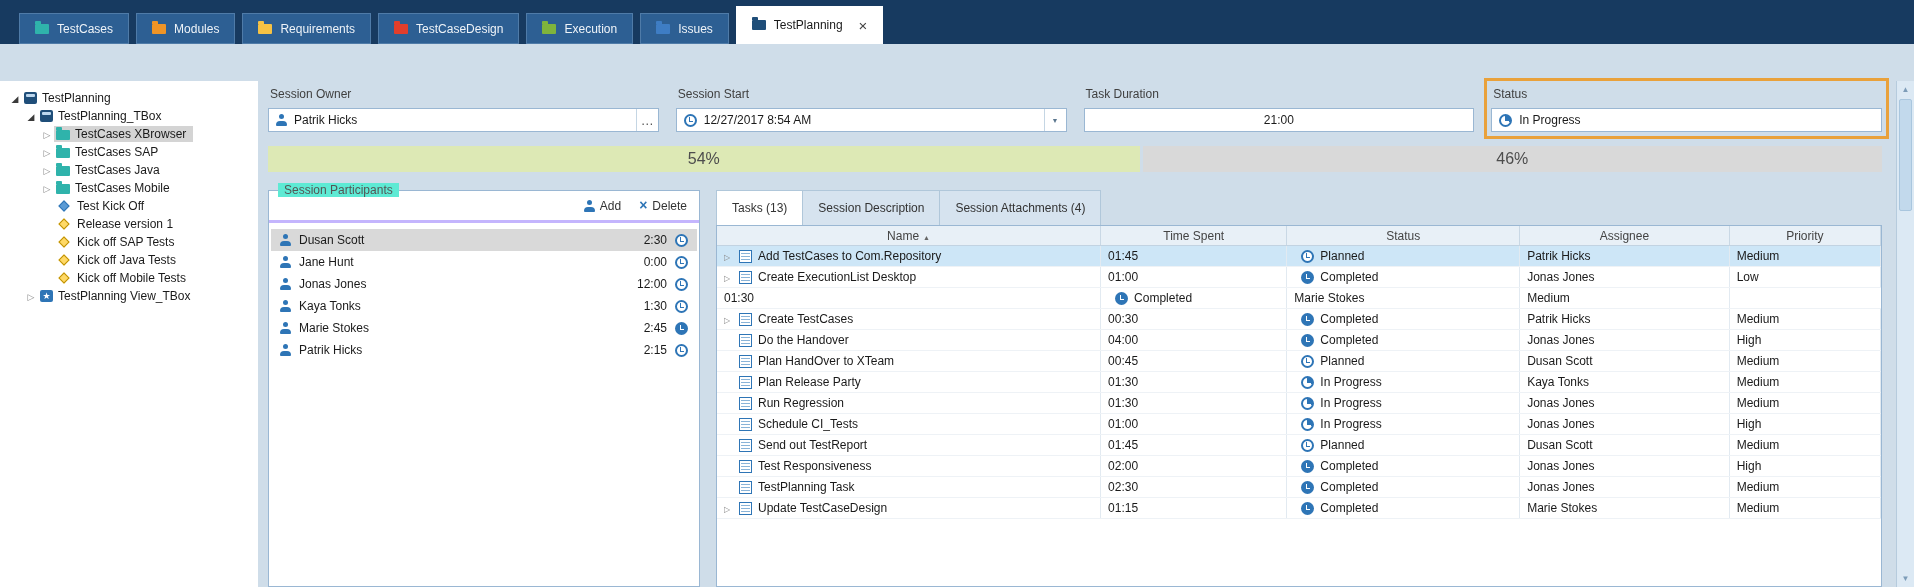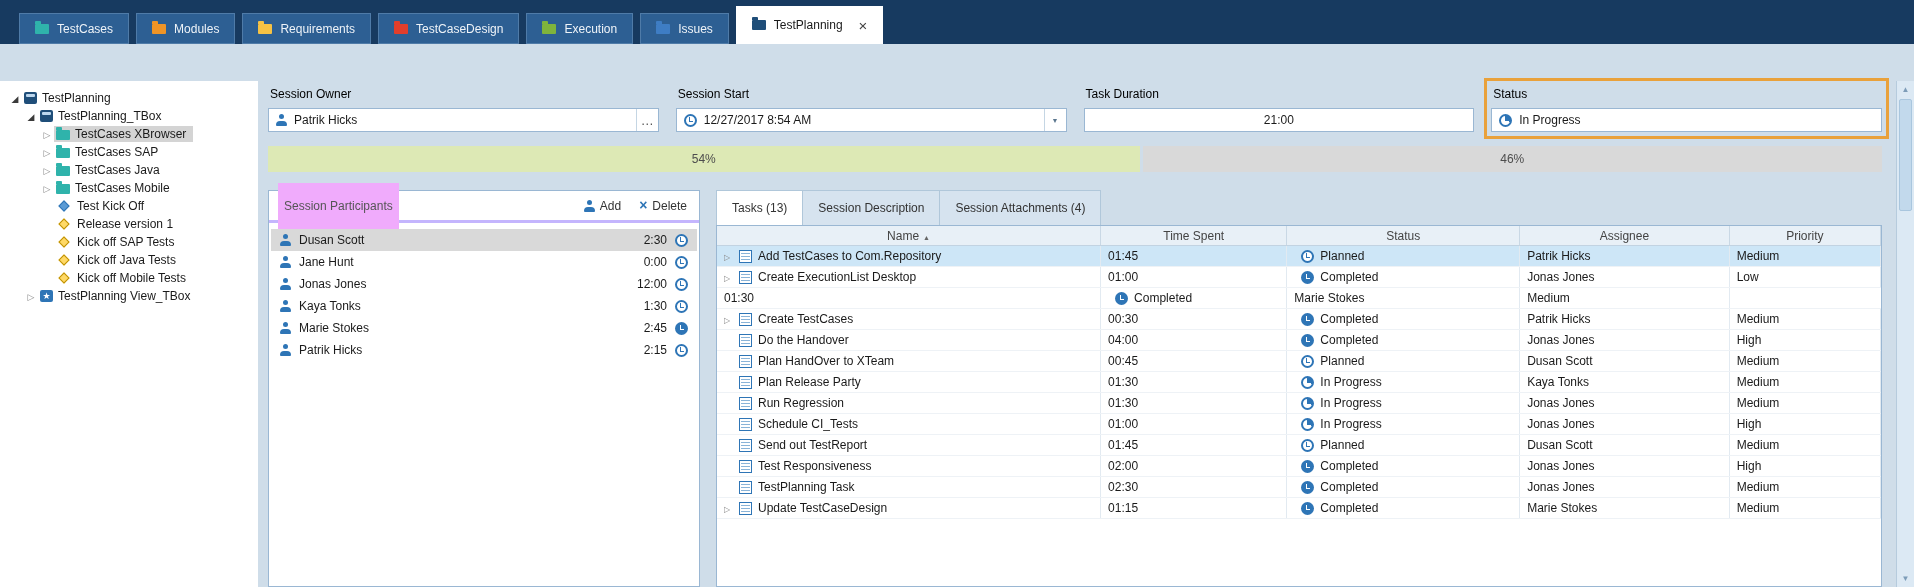--- a/index.html
+++ b/index.html
@@ -46,39 +46,39 @@
   .strip { height:42px; flex:0 0 42px; display:flex; align-items:flex-end; }
   .details-tab { background:#dce9f4; border:1px solid #b3c9da; border-bottom:none; padding:10px 15px; color:#333; cursor:pointer; }
   .spacer { flex:1; }
   .ic-print { width:17px; height:15px; position:relative; margin:0 26px 9px 0; cursor:pointer; }
   .ic-print::after { content:""; position:absolute; left:0; right:0; top:6px; height:6px; background:#5b9bd5; border-radius:1px; }
   .ic-print::before { content:""; position:absolute; left:3px; right:3px; top:0; bottom:3px; background:#fff; border:1px solid #5b9bd5; }
 
   .form-row { display:flex; gap:17px; padding:4px 2px 0 2px; flex:0 0 auto; }
   .fgroup { flex:1; min-width:0; }
   .fgroup.hl { outline:3px solid #e9a13b; outline-offset:4px; }
-  .flabel { color:#000000; padding:2px 0 7px 2px; }
+  .flabel { color:#404040; padding:2px 0 7px 2px; }
   .fbox { height:24px; background:#fff; border:1px solid #9ab7d3; display:flex; align-items:center; padding-left:7px; gap:7px; }
   .fbox.center { justify-content:center; padding-left:0; }
   .fval { white-space:nowrap; overflow:hidden; }
   .fsp { flex:1; }
   .fbtn { width:22px; align-self:stretch; border-left:1px solid #c5d6e4; display:flex; align-items:center;
           justify-content:center; color:#555; cursor:pointer; background:#fff; flex:0 0 22px; }
   .fbtn.ellipsis::before { content:"…"; font-size:13px; }
   .fbtn.drop::before { content:"▼"; font-size:7px; color:#5a768e; }
 
   .progress { display:flex; height:26px; margin:14px 2px 0 2px; gap:3px; flex:0 0 26px; }
-  .pseg { display:flex; align-items:center; justify-content:center; font-size:12px; color:#4d4d4d;text-align:center; }
+  .pseg { display:flex; align-items:center; justify-content:center; font-size:16px; color:#4d4d4d;text-align:center; }
   .pseg.right { flex:1; }
 
   .content { display:flex; gap:16px; margin:18px 2px 0 2px; flex:1; min-height:0; }
 
   
   .ppanel { width:432px; flex:0 0 432px; background:#fff; border:1px solid #9ab7d3; position:relative; }
-  .plegend { position:absolute; top:-8px; left:9px; background:#f0abfc; padding:16px 6px; color:#555; }
+  .plegend { position:absolute; top:-8px; left:9px; background:#5eead4; padding:0 6px; color:#555; }
   .ptoolbar { display:flex; justify-content:flex-end; gap:18px; padding:8px 12px 7px; border-bottom:3px solid #c4b5fd; }
   .pbtn { display:flex; align-items:center; gap:5px; color:#333; cursor:pointer; }
   .icn-x::before { content:"×"; color:#2e75b6; font-weight:bold; font-size:14px; line-height:12px; }
   .plist { padding:6px 2px 0 2px; }
   .prow { display:flex; align-items:center; height:22px; padding:0 9px; gap:8px; cursor:pointer; }
   .prow.selected { background:#d9d9d9; }
   .pname { flex:1; }
   .ptime { text-align:right; }
 
   .icn-person { width:11px; height:12px; position:relative; flex:0 0 11px; }

